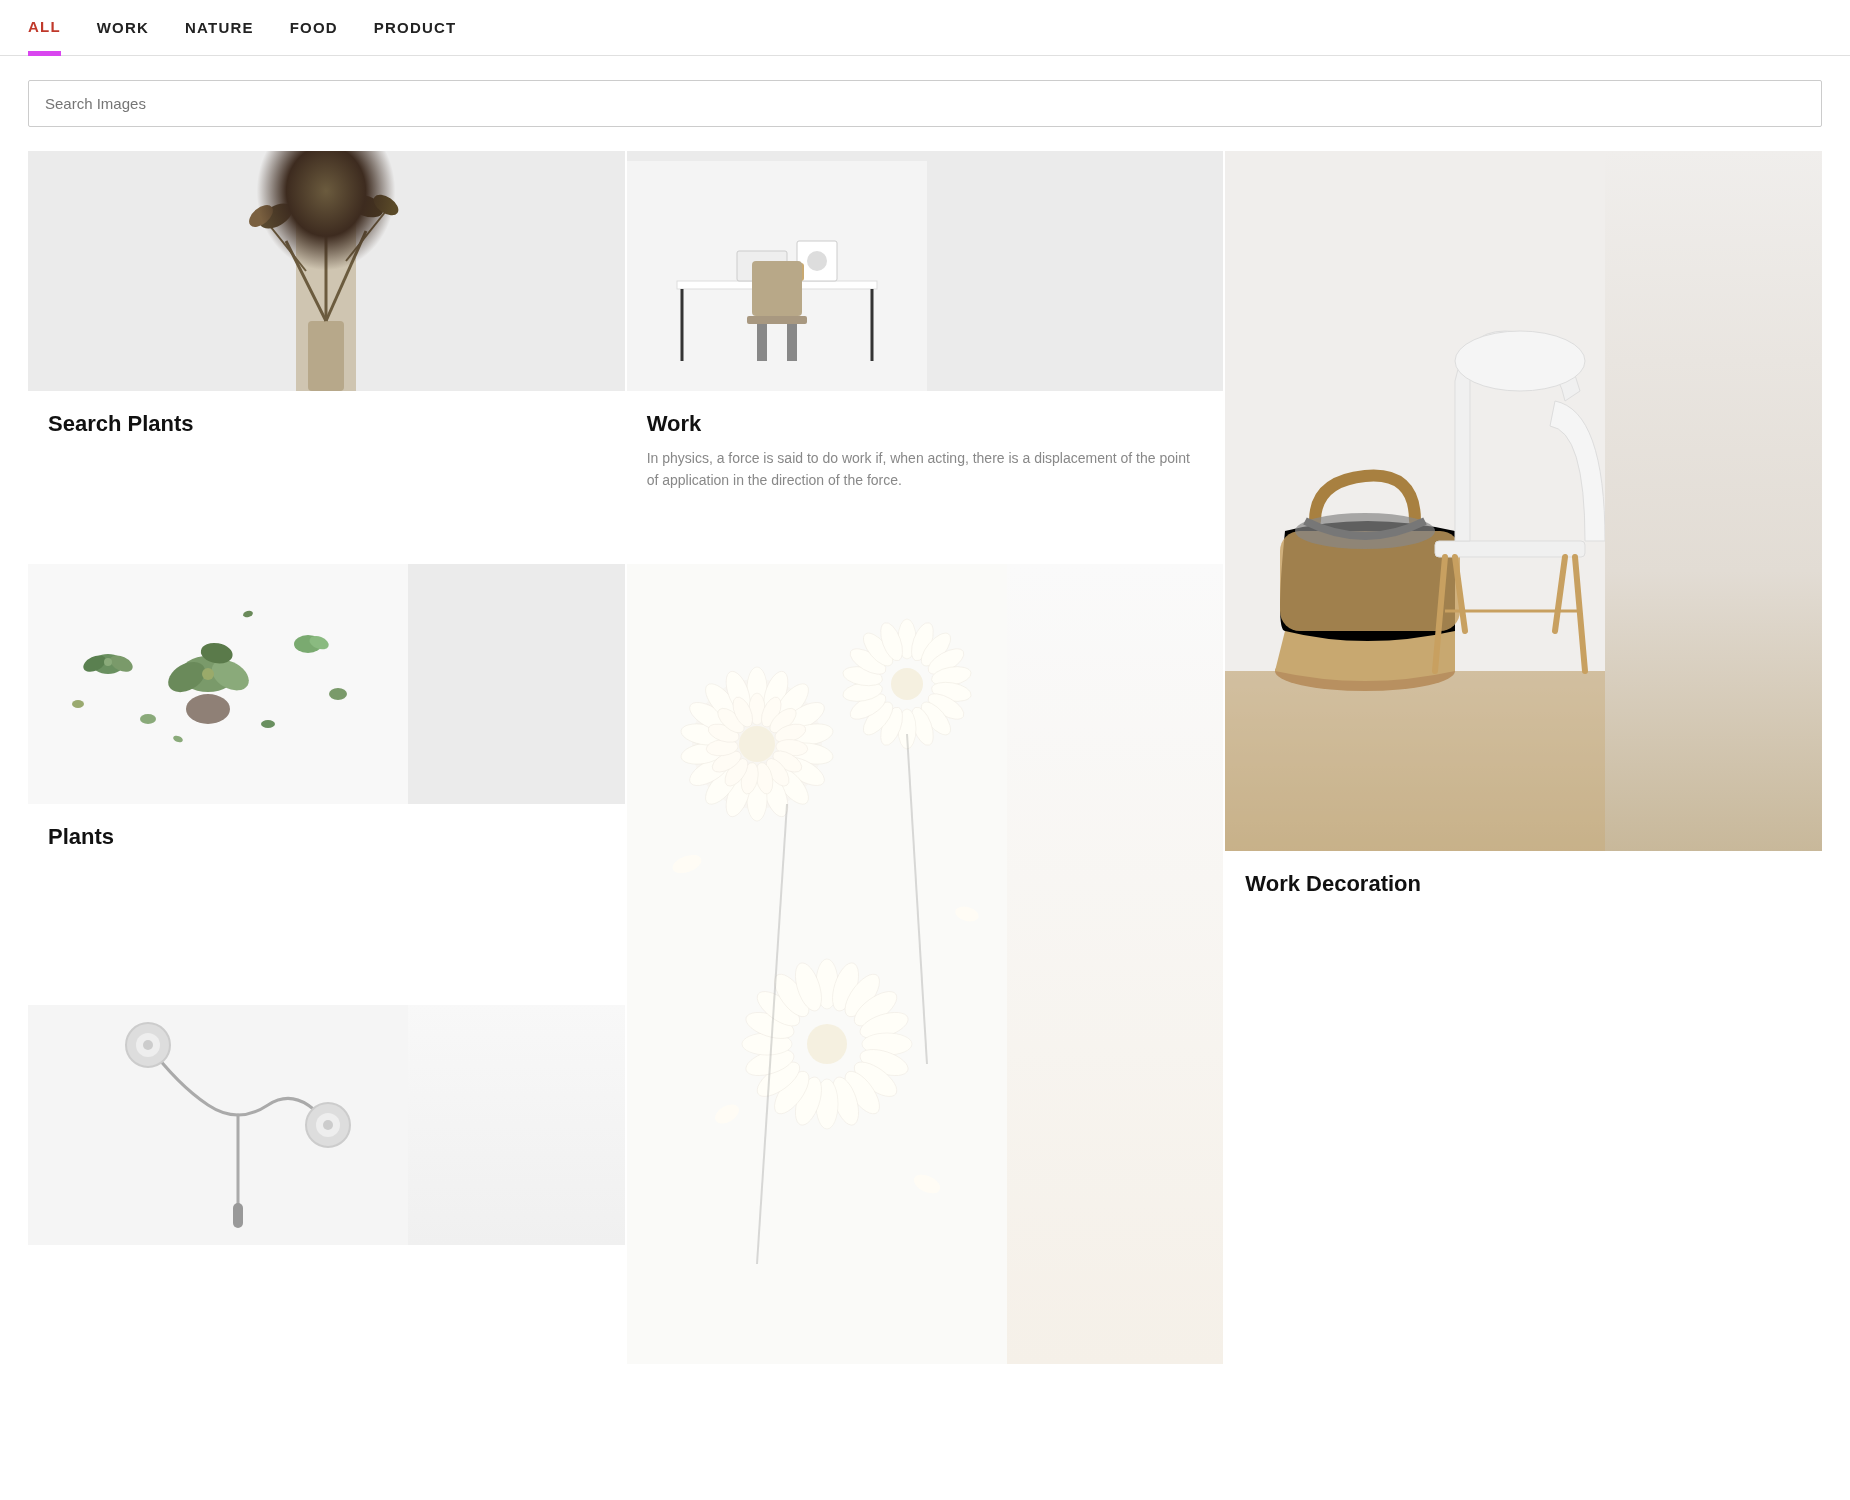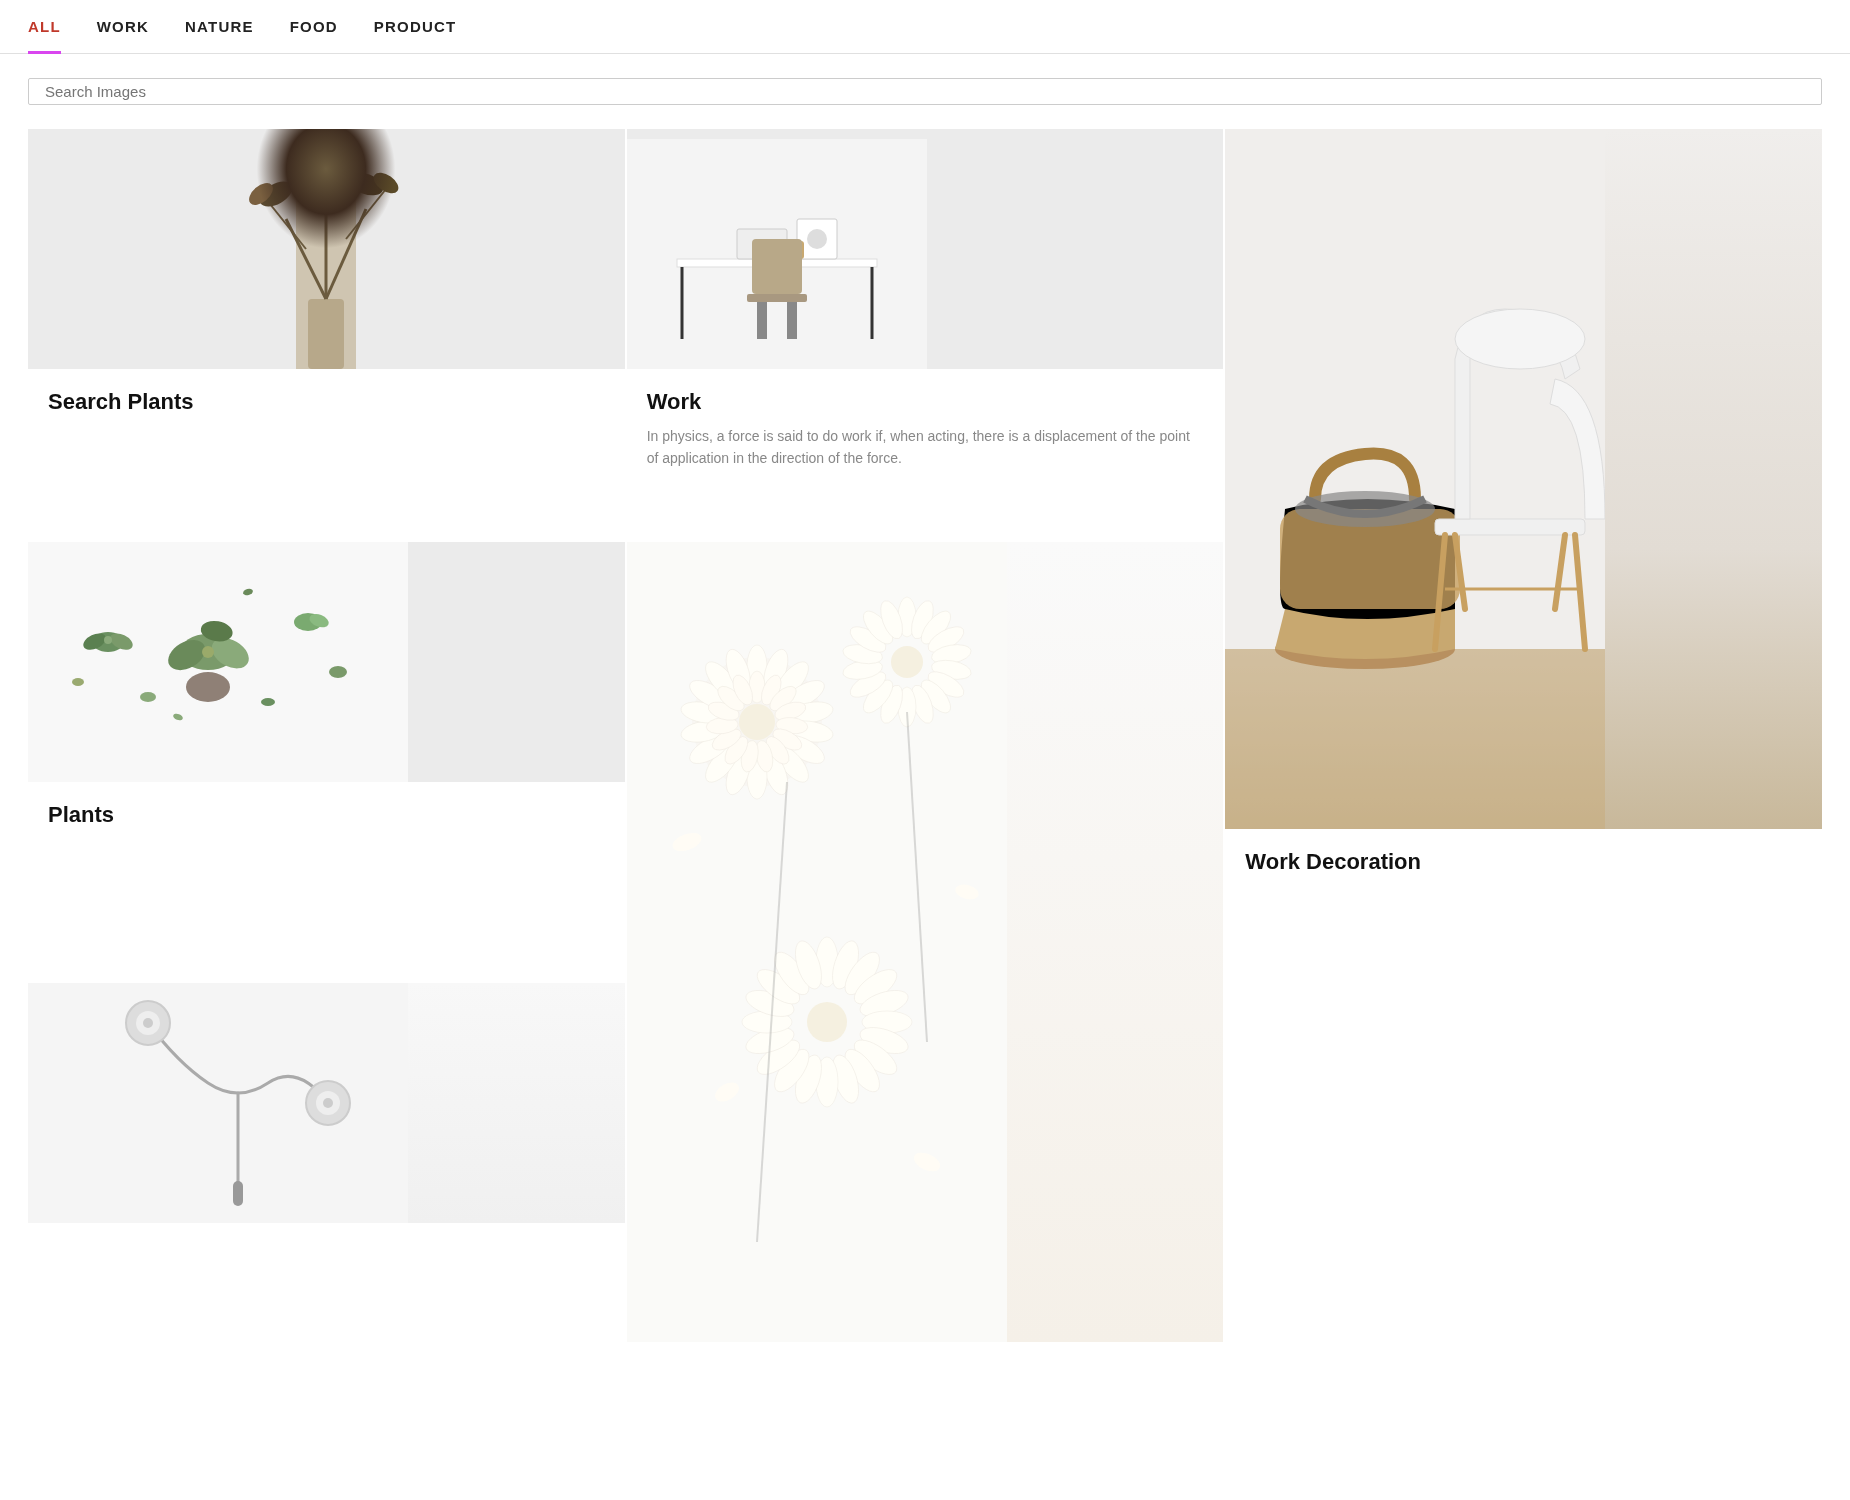--- a/index.html
+++ b/index.html
@@ -19,32 +19,32 @@
       letter-spacing: 0.08em;
       padding-bottom: 16px;
       cursor: pointer;
       color: #222;
       text-transform: uppercase;
       border-bottom: 3px solid transparent;
       margin-bottom: -1px;
     }
     .nav-item.active {
       color: #c0392b;
-      border-bottom: 3px solid #d946ef;
+      border-bottom: 5px solid #d946ef;
     }
 
     
     .search-wrap {
       padding: 24px 28px;
     }
     .search-box {
       width: 100%;
       border: 1px solid #ccc;
       border-radius: 2px;
-      padding: 4px 16px;
+      padding: 14px 16px;
       font-size: 15px;
       color: #888;
       outline: none;
     }
 
     
     .grid {
       display: grid;
       grid-template-columns: repeat(3, 1fr);
       gap: 2px;

